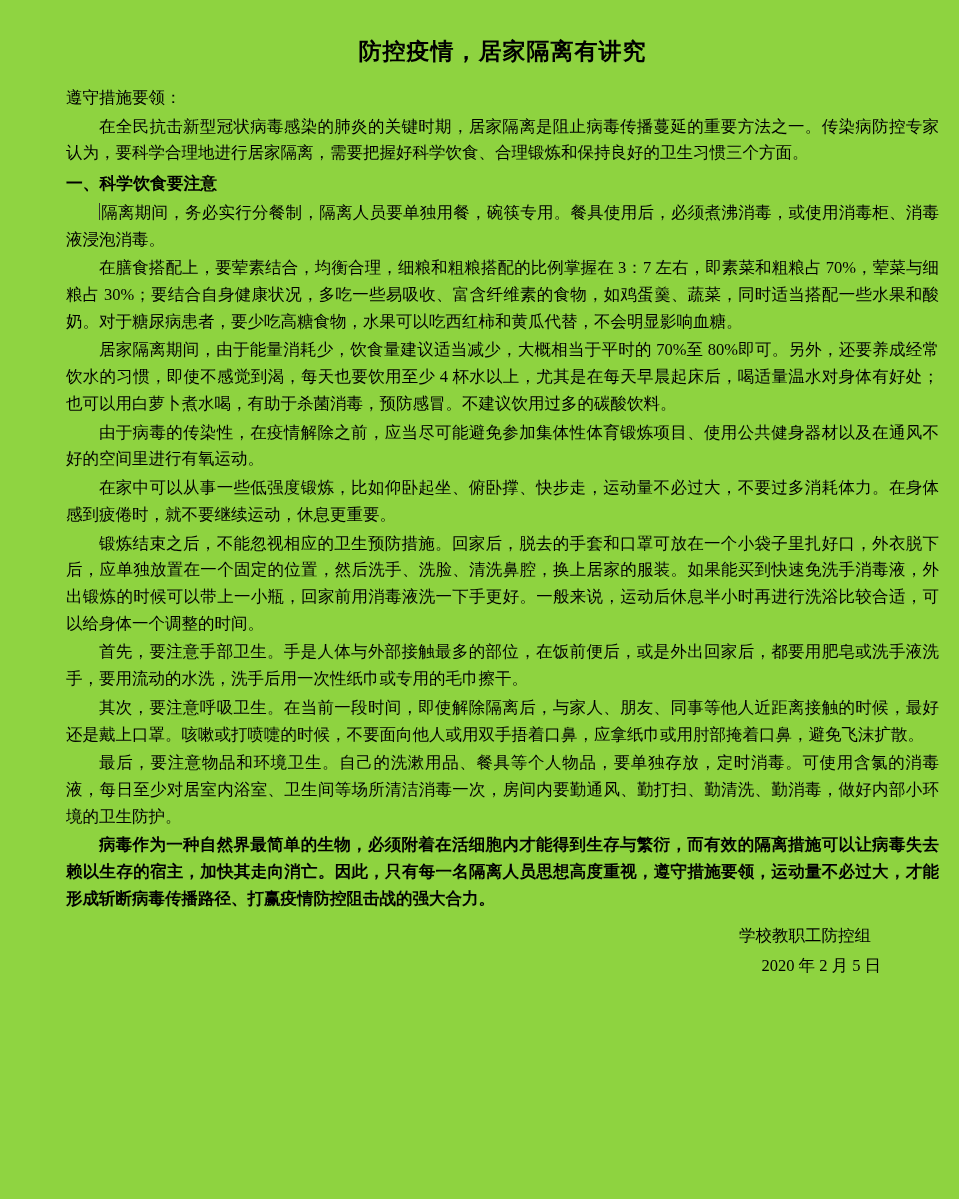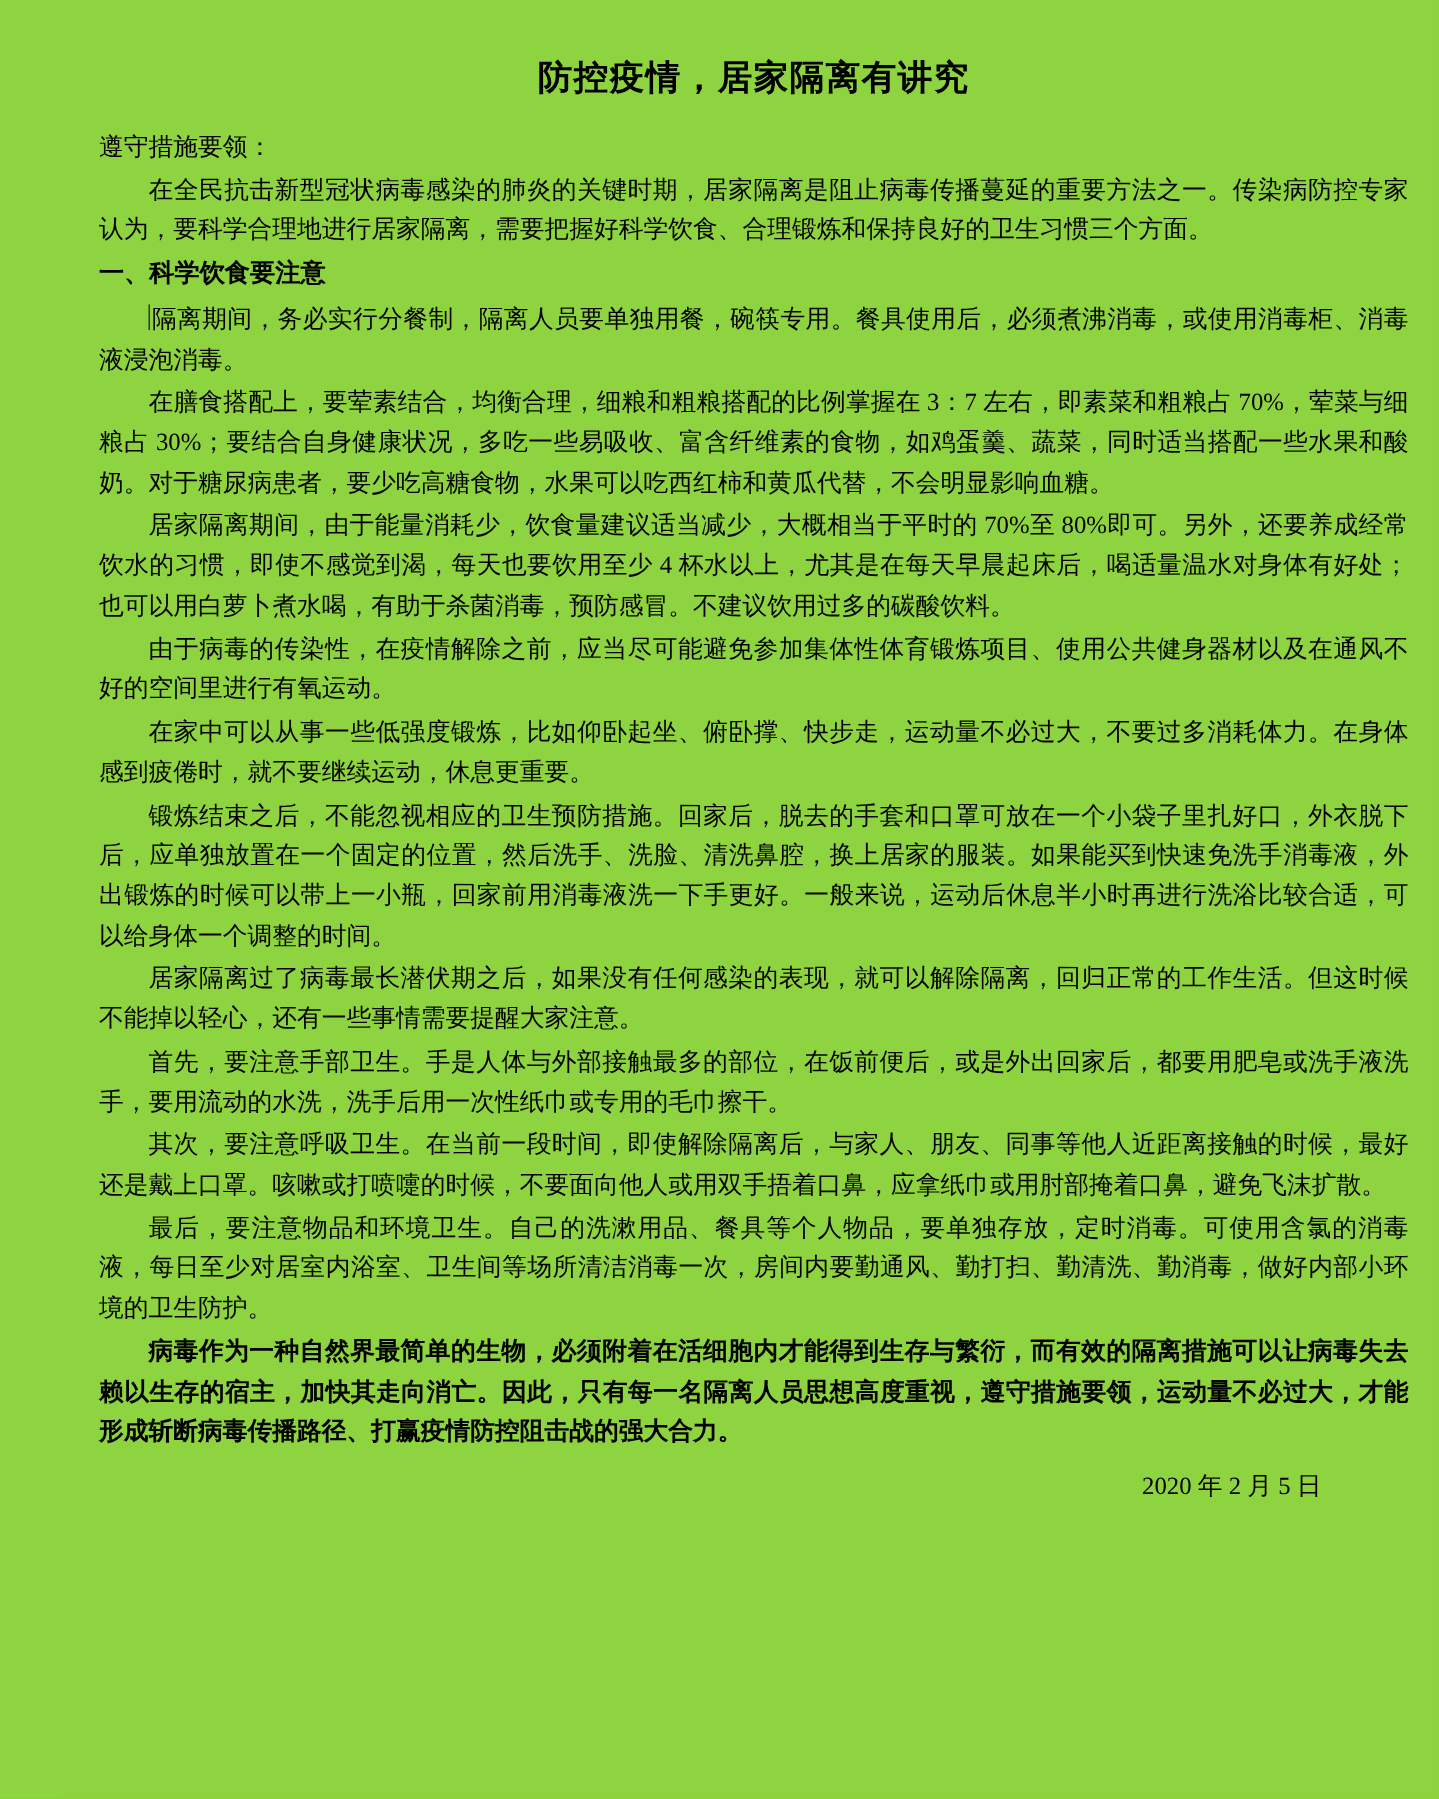--- a/index.html
+++ b/index.html
@@ -45,21 +45,21 @@
     margin: 0 0 2px 0;
     text-align: justify;
     text-indent: 2em;
   }
   h2.section-heading {
     font-size: 16.8px;
     font-weight: bold;
     color: #000;
     margin: 4px 0 2px 0;
     line-height: 1.6;
-    font-family: Liberation Mono, monospace;
+    font-family: Liberation Serif, serif;
   }
   .bold-inline {
     font-weight: bold;
   }
   .closing {
     font-size: 16.5px;
     color: #000;
     text-align: right;
     line-height: 1.7;
     margin: 2px 0 0 0;
@@ -90,24 +90,24 @@
 
   <h2 class="section-heading">一、科学饮食要注意</h2>
   <p class="body-text"><span class="cursor-box"></span><span>隔离期间，务必实行分餐制，隔离人员要单独用餐，碗筷专用。餐具使用后，必须煮沸消毒，或使用消毒柜、消毒液浸泡消毒。</span></p>
   <p class="body-text">在膳食搭配上，要荤素结合，均衡合理，细粮和粗粮搭配的比例掌握在 3：7 左右，即素菜和粗粮占 70%，荤菜与细粮占 30%；要结合自身健康状况，多吃一些易吸收、富含纤维素的食物，如鸡蛋羹、蔬菜，同时适当搭配一些水果和酸奶。对于糖尿病患者，要少吃高糖食物，水果可以吃西红柿和黄瓜代替，不会明显影响血糖。</p>
   <p class="body-text">居家隔离期间，由于能量消耗少，饮食量建议适当减少，大概相当于平时的 70%至 80%即可。另外，还要养成经常饮水的习惯，即使不感觉到渴，每天也要饮用至少 4 杯水以上，尤其是在每天早晨起床后，喝适量温水对身体有好处；也可以用白萝卜煮水喝，有助于杀菌消毒，预防感冒。不建议饮用过多的碳酸饮料。</p>
 
   <p class="body-text">由于病毒的传染性，在疫情解除之前，应当尽可能避免参加集体性体育锻炼项目、使用公共健身器材以及在通风不好的空间里进行有氧运动。</p>
   <p class="body-text">在家中可以从事一些低强度锻炼，比如仰卧起坐、俯卧撑、快步走，运动量不必过大，不要过多消耗体力。在身体感到疲倦时，就不要继续运动，休息更重要。</p>
   <p class="body-text">锻炼结束之后，不能忽视相应的卫生预防措施。回家后，脱去的手套和口罩可放在一个小袋子里扎好口，外衣脱下后，应单独放置在一个固定的位置，然后洗手、洗脸、清洗鼻腔，换上居家的服装。如果能买到快速免洗手消毒液，外出锻炼的时候可以带上一小瓶，回家前用消毒液洗一下手更好。一般来说，运动后休息半小时再进行洗浴比较合适，可以给身体一个调整的时间。</p>
 
-  <p class="body-text">居家隔离过了病毒最长潜伏期之后，如果没有任何感染的表现，就可以解除隔离，回归正常的工作生活。但这时候不能掉以轻心，还有一些事情需要提醒大家注意。</p>
   <p class="body-text">首先，要注意手部卫生。手是人体与外部接触最多的部位，在饭前便后，或是外出回家后，都要用肥皂或洗手液洗手，要用流动的水洗，洗手后用一次性纸巾或专用的毛巾擦干。</p>
   <p class="body-text">其次，要注意呼吸卫生。在当前一段时间，即使解除隔离后，与家人、朋友、同事等他人近距离接触的时候，最好还是戴上口罩。咳嗽或打喷嚏的时候，不要面向他人或用双手捂着口鼻，应拿纸巾或用肘部掩着口鼻，避免飞沫扩散。</p>
   <p class="body-text">最后，要注意物品和环境卫生。自己的洗漱用品、餐具等个人物品，要单独存放，定时消毒。可使用含氯的消毒液，每日至少对居室内浴室、卫生间等场所清洁消毒一次，房间内要勤通风、勤打扫、勤清洗、勤消毒，做好内部小环境的卫生防护。</p>
 
   <p class="body-text bold-inline">病毒作为一种自然界最简单的生物，必须附着在活细胞内才能得到生存与繁衍，而有效的隔离措施可以让病毒失去赖以生存的宿主，加快其走向消亡。因此，只有每一名隔离人员思想高度重视，遵守措施要领，运动量不必过大，才能形成斩断病毒传播路径、打赢疫情防控阻击战的强大合力。</p>
 
   <div class="spacer-sm"></div>
 
+  <p class="closing">学校教职工防控组</p>
   <p class="closing date">2020 年 2 月 5 日</p>
 
 </div>
 
 </body></html>

